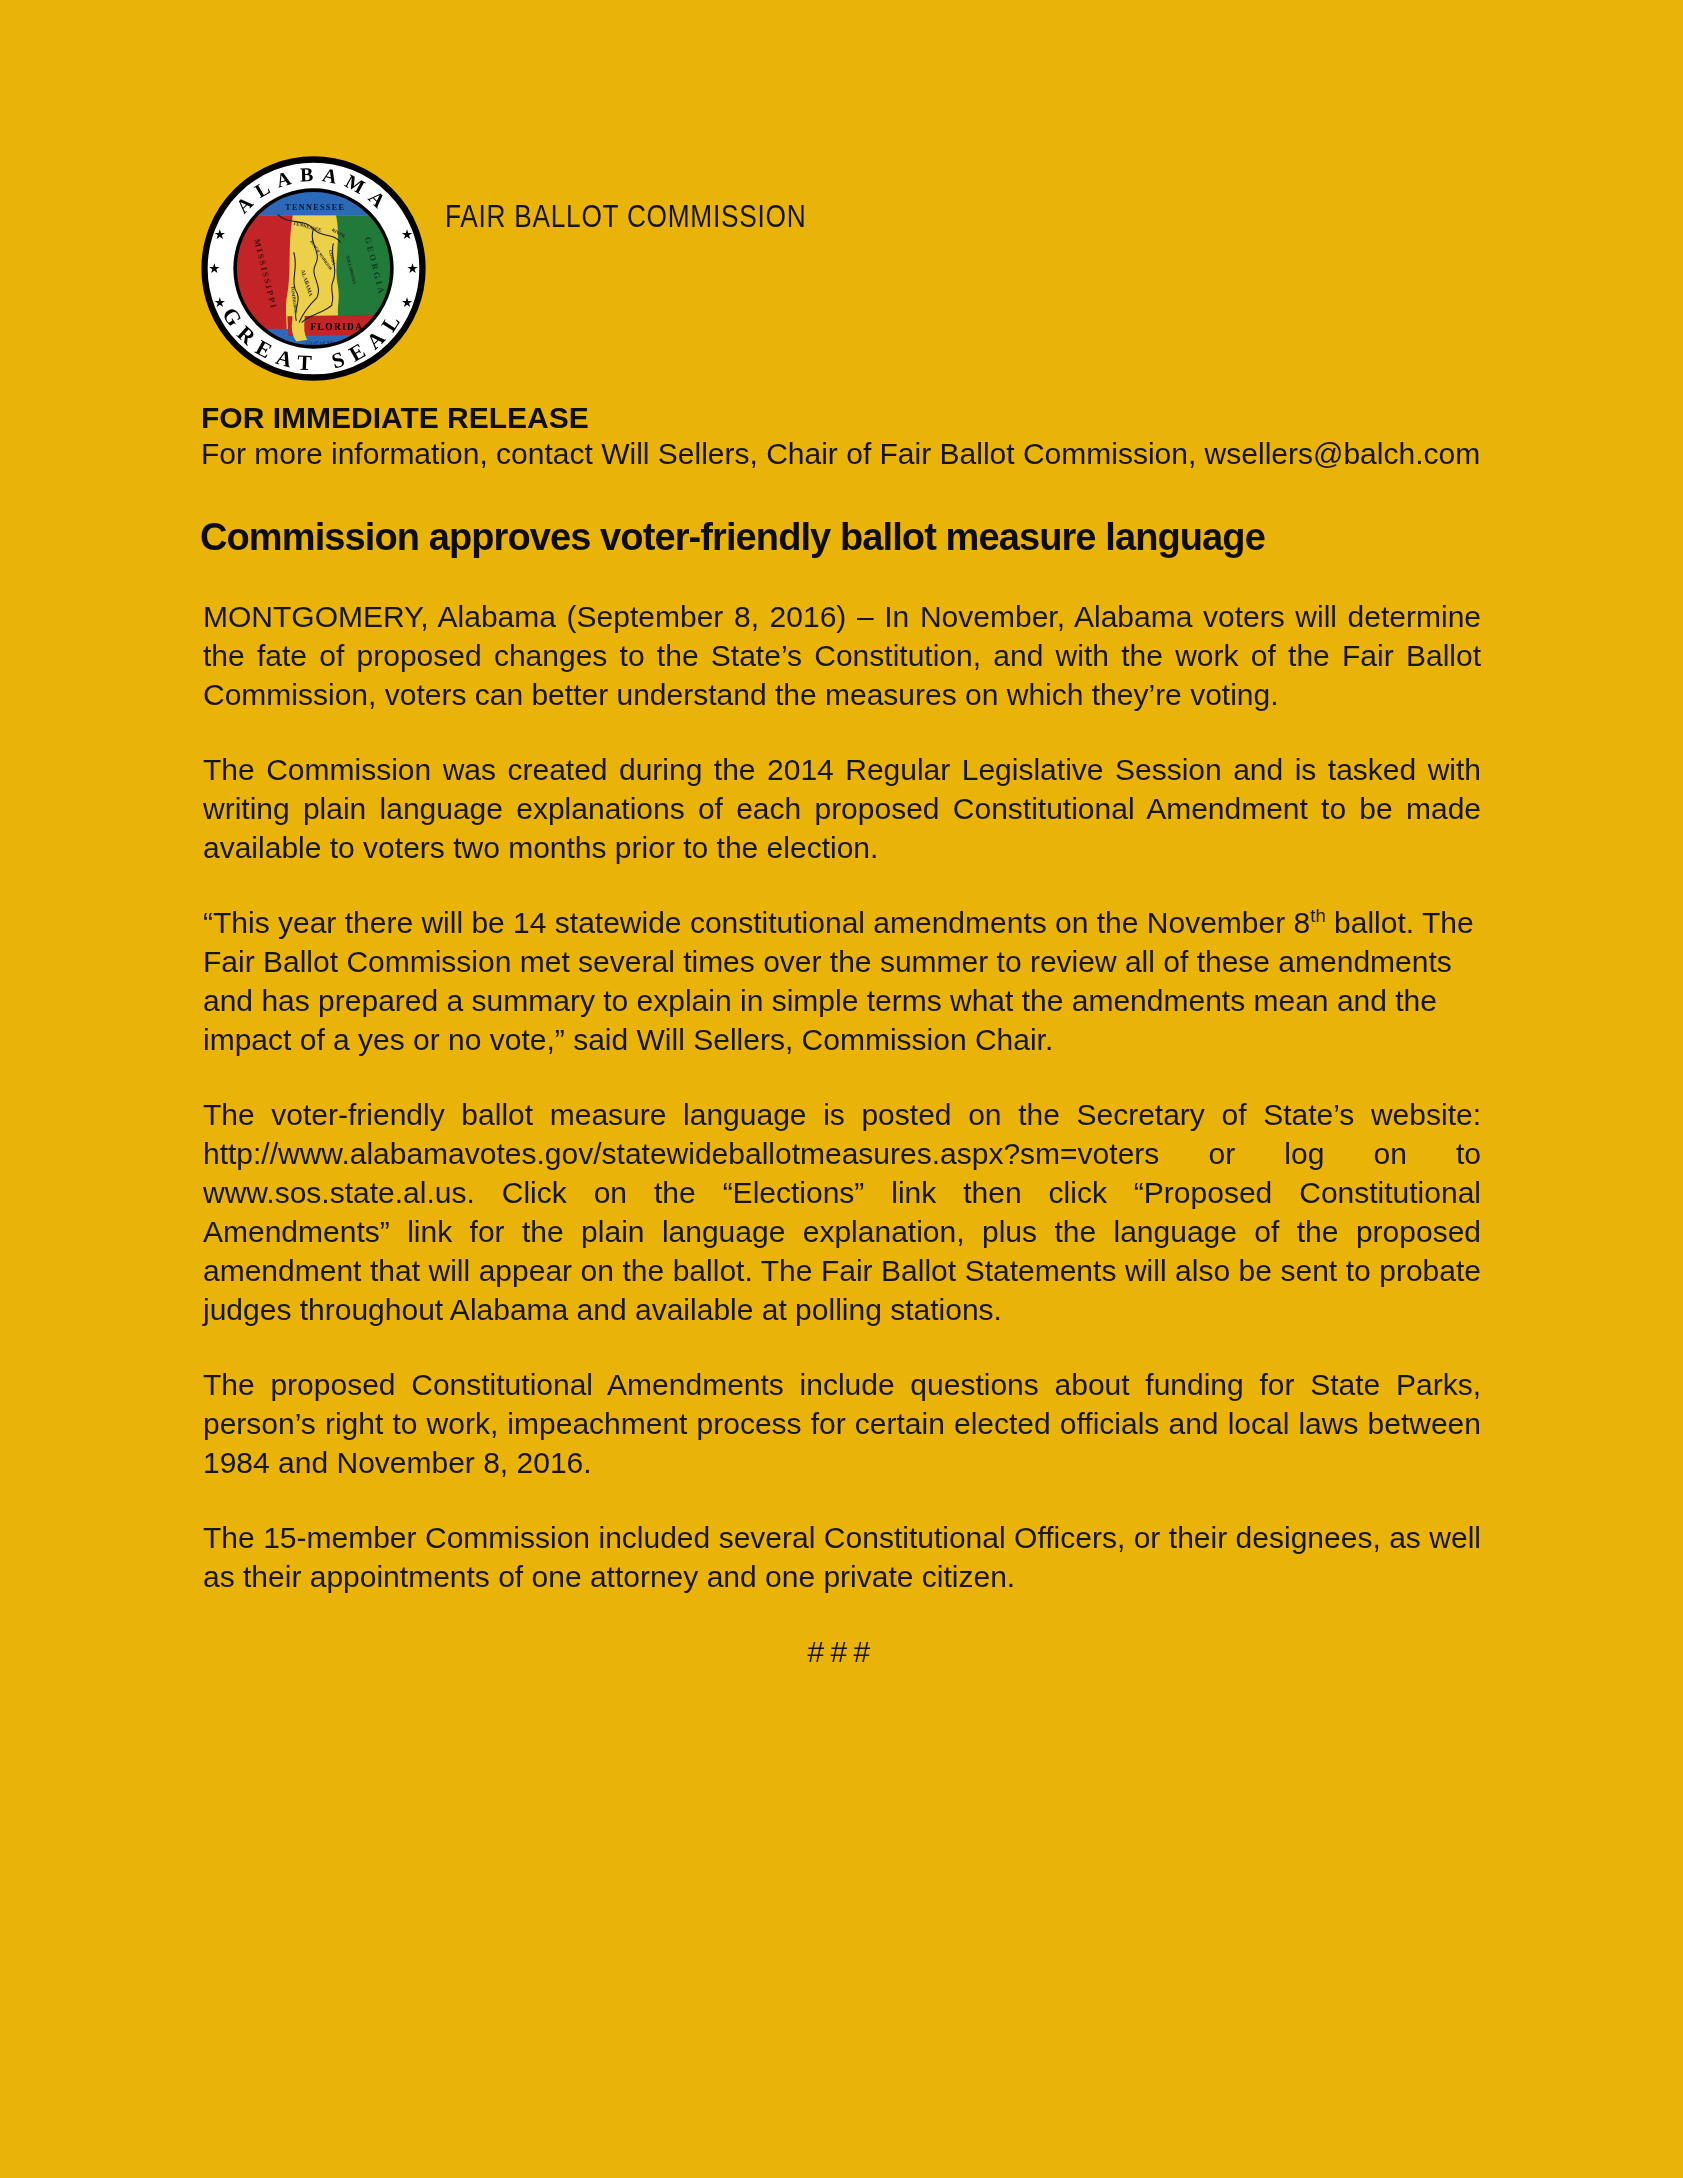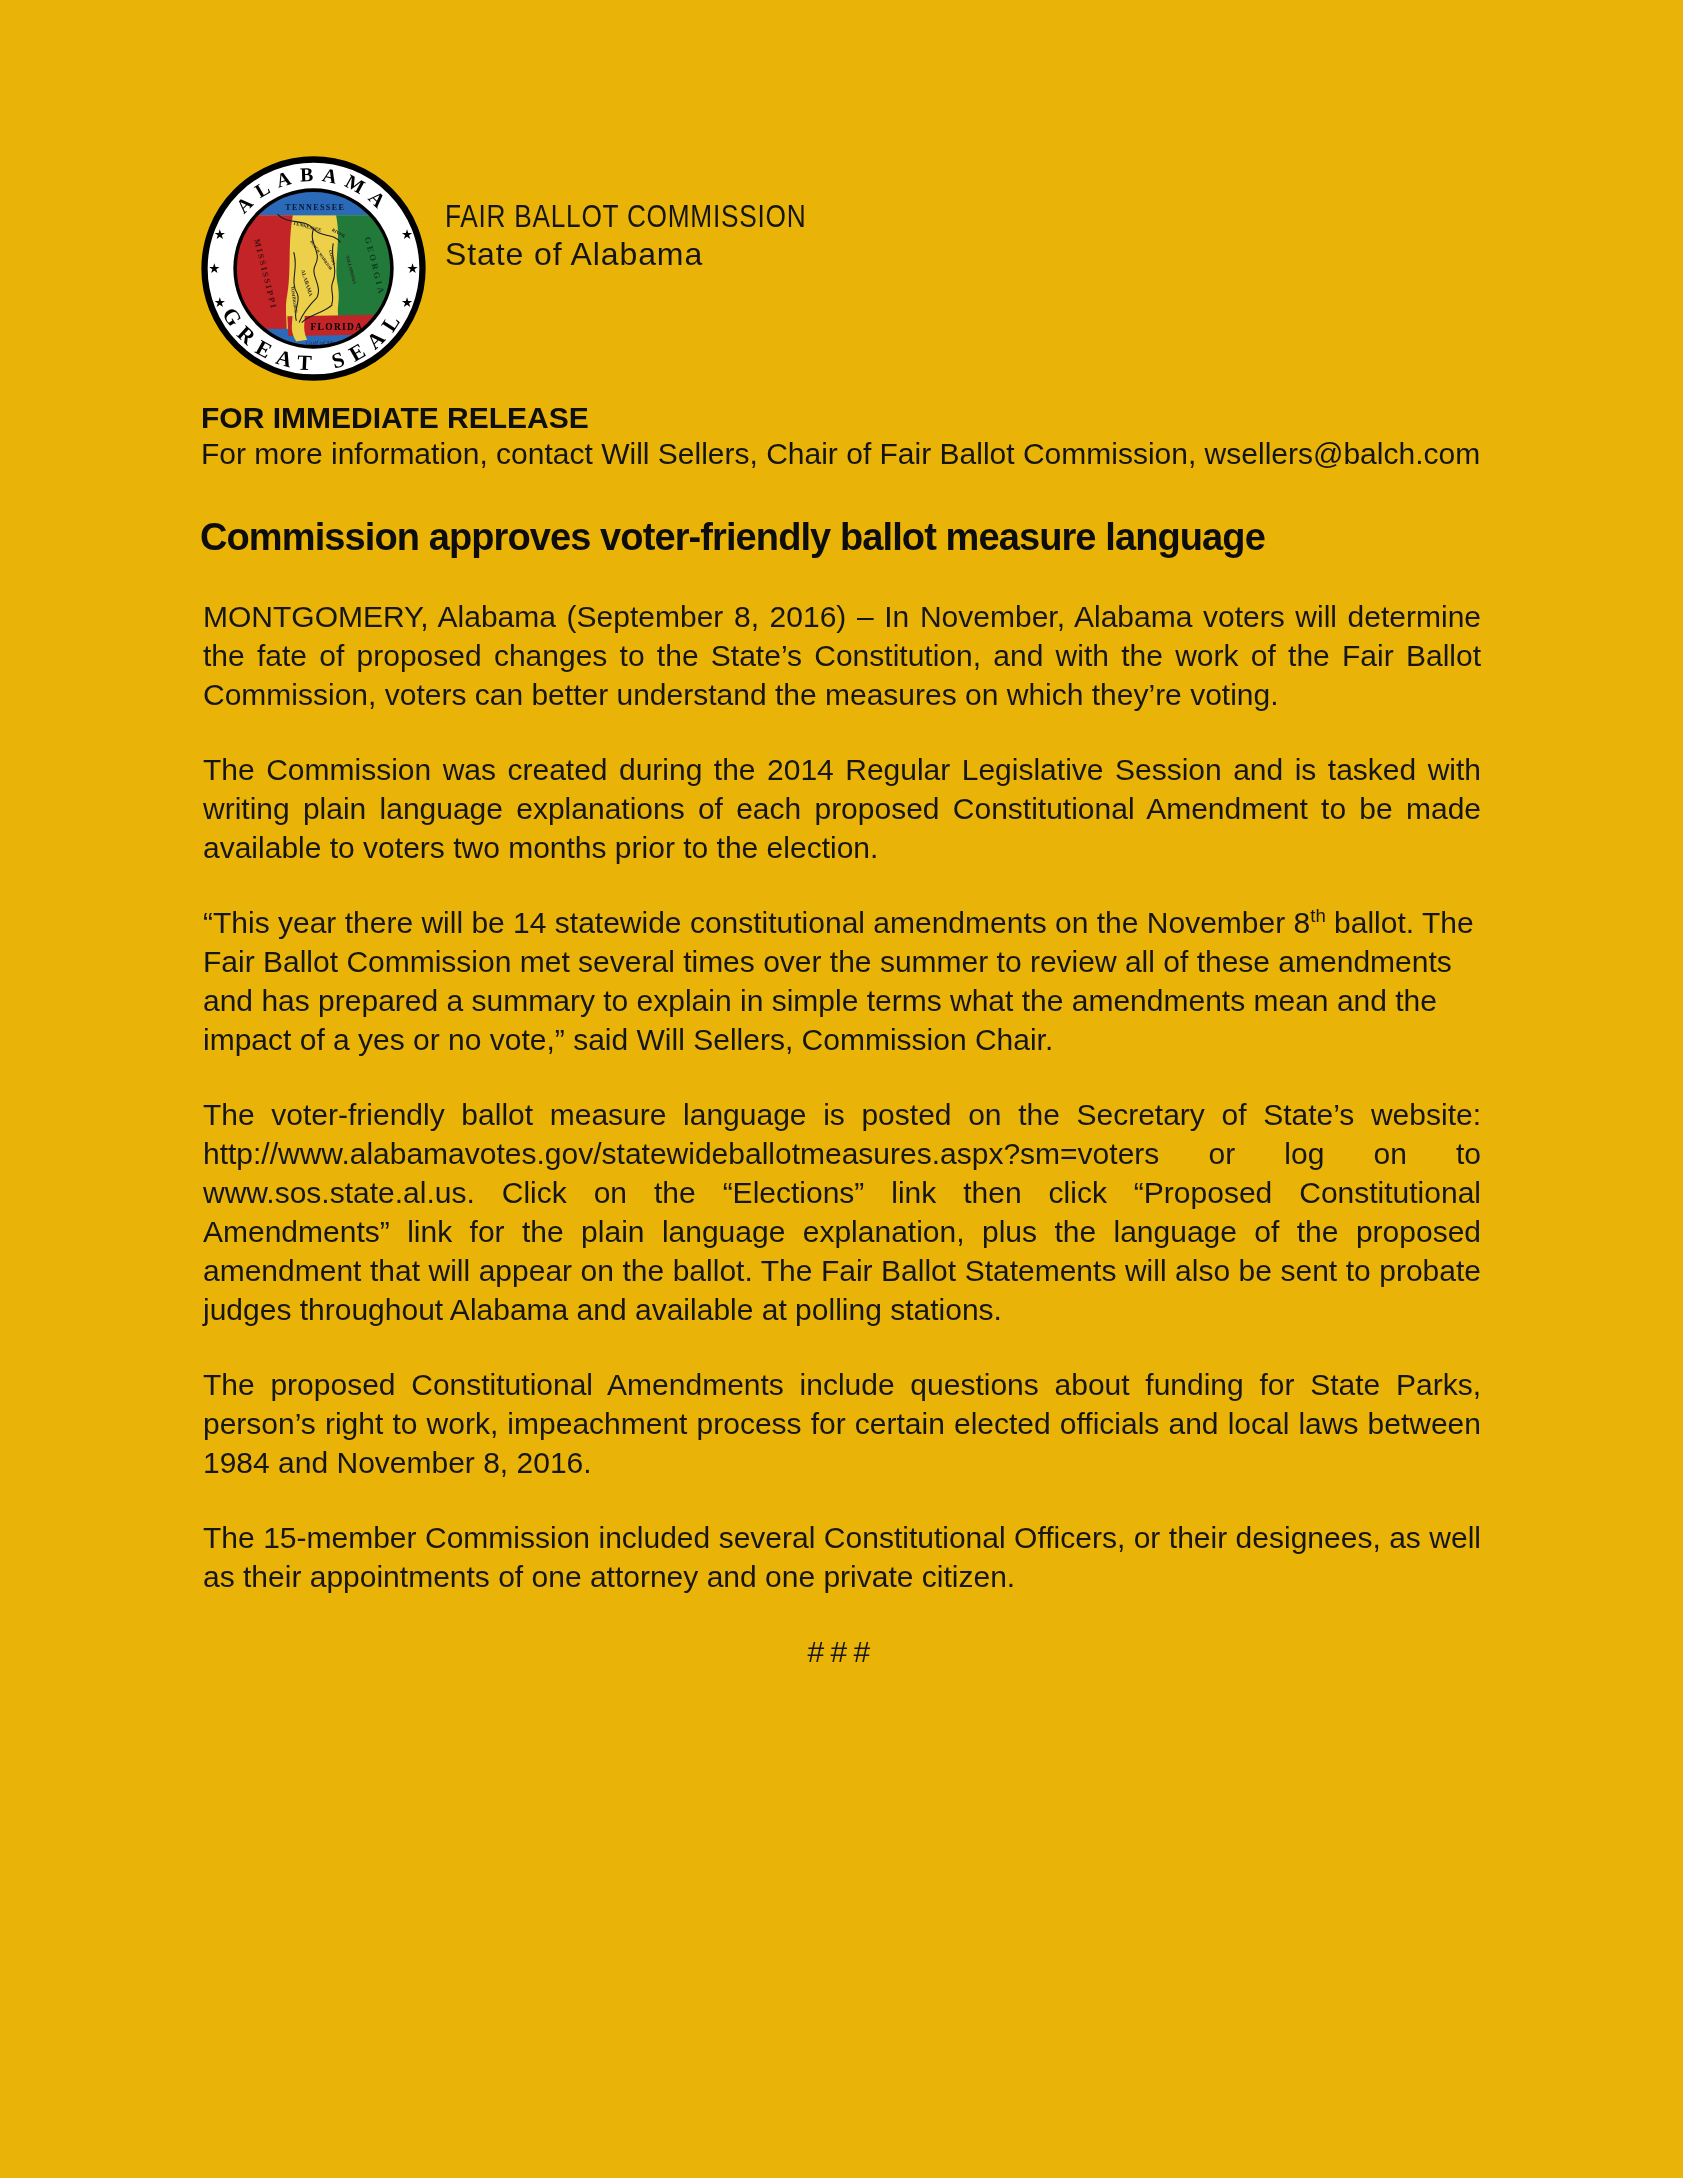--- a/index.html
+++ b/index.html
@@ -113,21 +113,20 @@
       <text x="16" y="131">★</text>
       <text x="22" y="169">★</text>
       <text x="230" y="93">★</text>
       <text x="236" y="131">★</text>
       <text x="230" y="169">★</text>
     </g>
   </svg>
 
   <div class="org-block">
     <span class="org-line1">FAIR BALLOT COMMISSION</span>
-    <span class="org-line2">State of Alabama</span>
   </div>
 
   <div class="release-label">FOR IMMEDIATE RELEASE</div>
   <div class="contact-line">For more information, contact Will Sellers, Chair of Fair Ballot Commission, wsellers@balch.com</div>
 
   <div class="headline">Commission approves voter-friendly ballot measure language</div>
 
   <div class="body-text">
     <p class="just">MONTGOMERY, Alabama (September 8, 2016) – In November, Alabama voters will determine the fate of proposed changes to the State’s Constitution, and with the work of the Fair Ballot Commission, voters can better understand the measures on which they’re voting.</p>
     <p class="just">The Commission was created during the 2014 Regular Legislative Session and is tasked with writing plain language explanations of each proposed Constitutional Amendment to be made available to voters two months prior to the election.</p>

